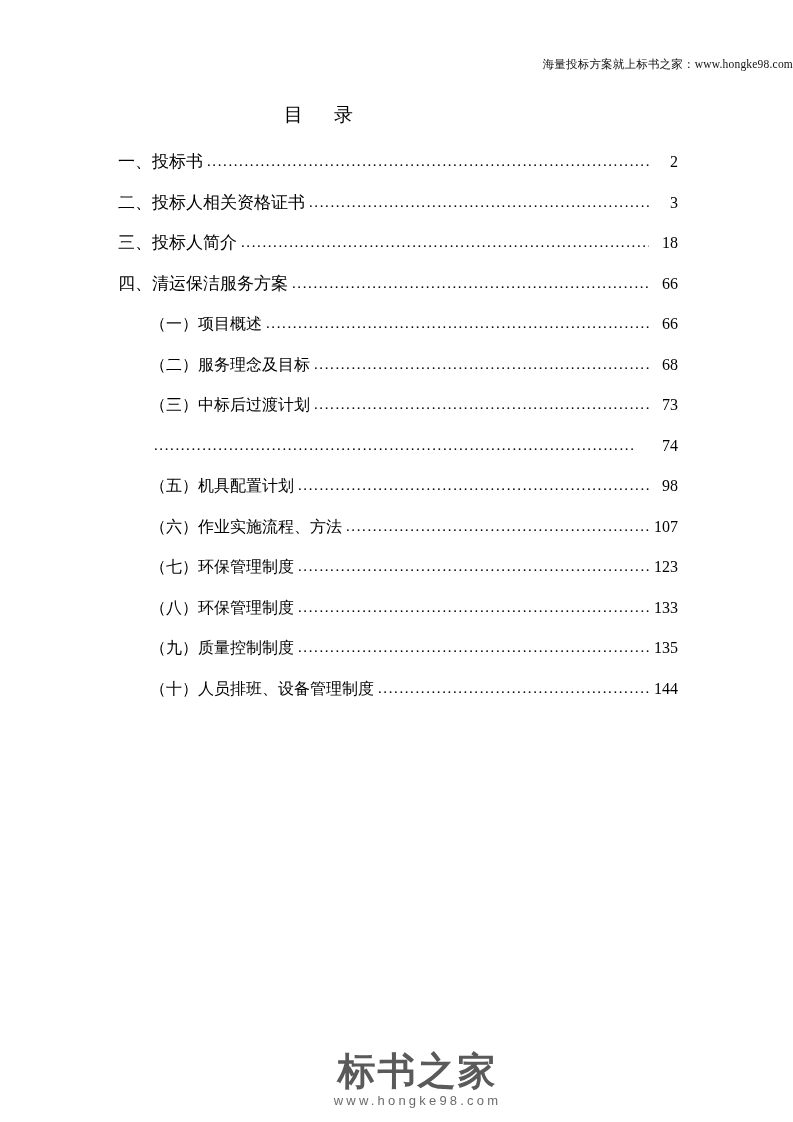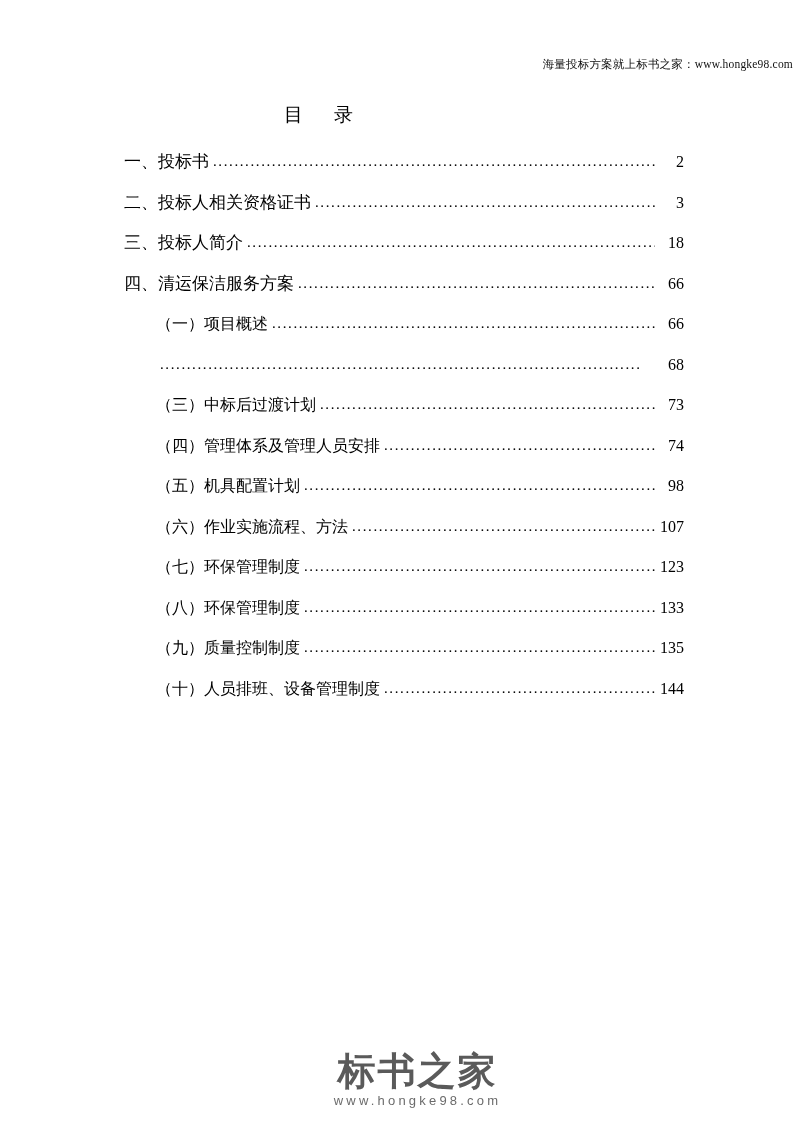--- a/index.html
+++ b/index.html
@@ -39,21 +39,21 @@
     width: 643px;
     text-align: center;
     font-size: 19px;
     font-family: "Liberation Serif", "DejaVu Serif", serif;
     color: #000000;
     letter-spacing: 6px;
   }
   .toc {
     position: absolute;
     top: 142px;
-    left: 124px;
+    left: 118px;
     width: 560px;
   }
   .toc-entry {
     display: flex;
     align-items: baseline;
     font-size: 16.5px;
     line-height: 40.5px;
     white-space: nowrap;
     color: #000000;
   }
@@ -139,30 +139,30 @@
         <span class="toc-label">四、清运保洁服务方案</span>
         <span class="toc-dots">..........................................................................................</span>
         <span class="toc-page">66</span>
       </div>
       <div class="toc-entry level2">
         <span class="toc-label">（一）项目概述</span>
         <span class="toc-dots">..........................................................................................</span>
         <span class="toc-page">66</span>
       </div>
       <div class="toc-entry level2">
+        <span class="toc-label">（二）服务理念及目标</span>
         <span class="toc-dots">..........................................................................................</span>
         <span class="toc-page">68</span>
       </div>
       <div class="toc-entry level2">
         <span class="toc-label">（三）中标后过渡计划</span>
         <span class="toc-dots">..........................................................................................</span>
         <span class="toc-page">73</span>
       </div>
       <div class="toc-entry level2">
-        <span class="toc-label">（四）管理体系及管理人员安排</span>
         <span class="toc-dots">..........................................................................................</span>
         <span class="toc-page">74</span>
       </div>
       <div class="toc-entry level2">
         <span class="toc-label">（五）机具配置计划</span>
         <span class="toc-dots">..........................................................................................</span>
         <span class="toc-page">98</span>
       </div>
       <div class="toc-entry level2">
         <span class="toc-label">（六）作业实施流程、方法</span>

